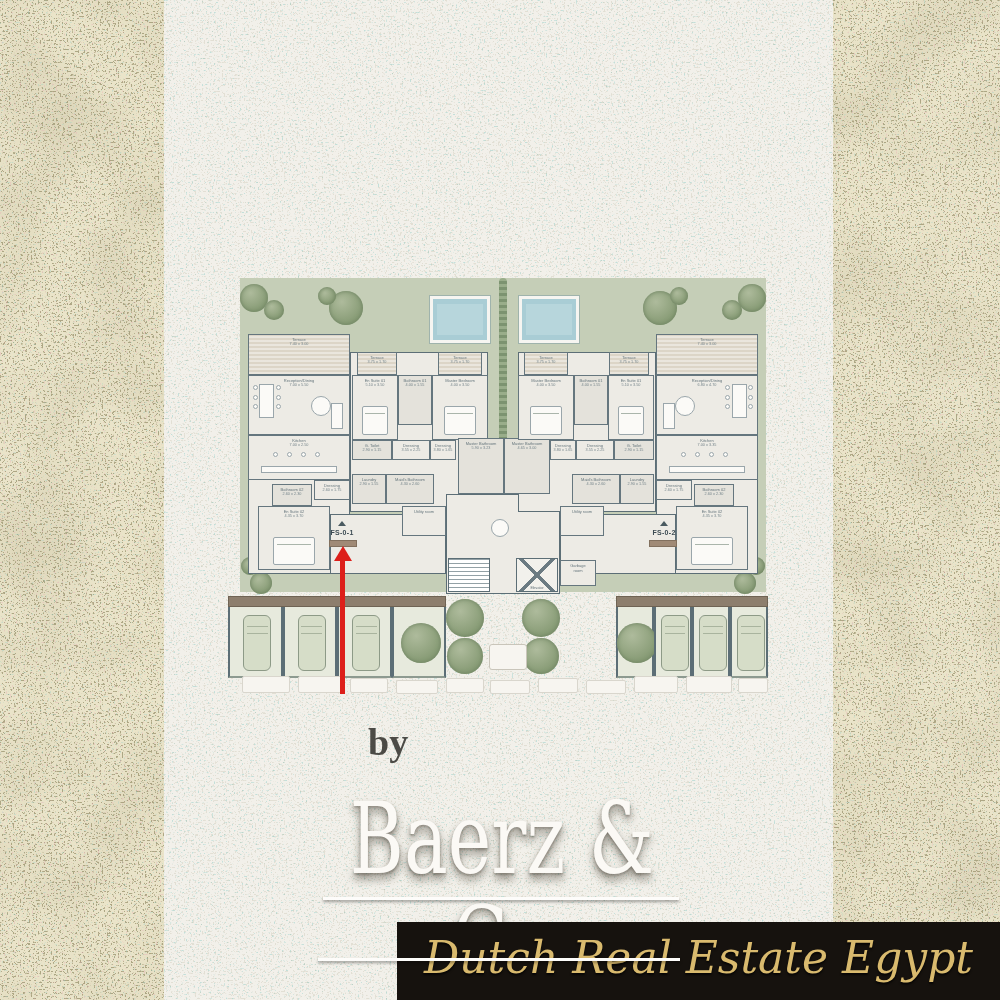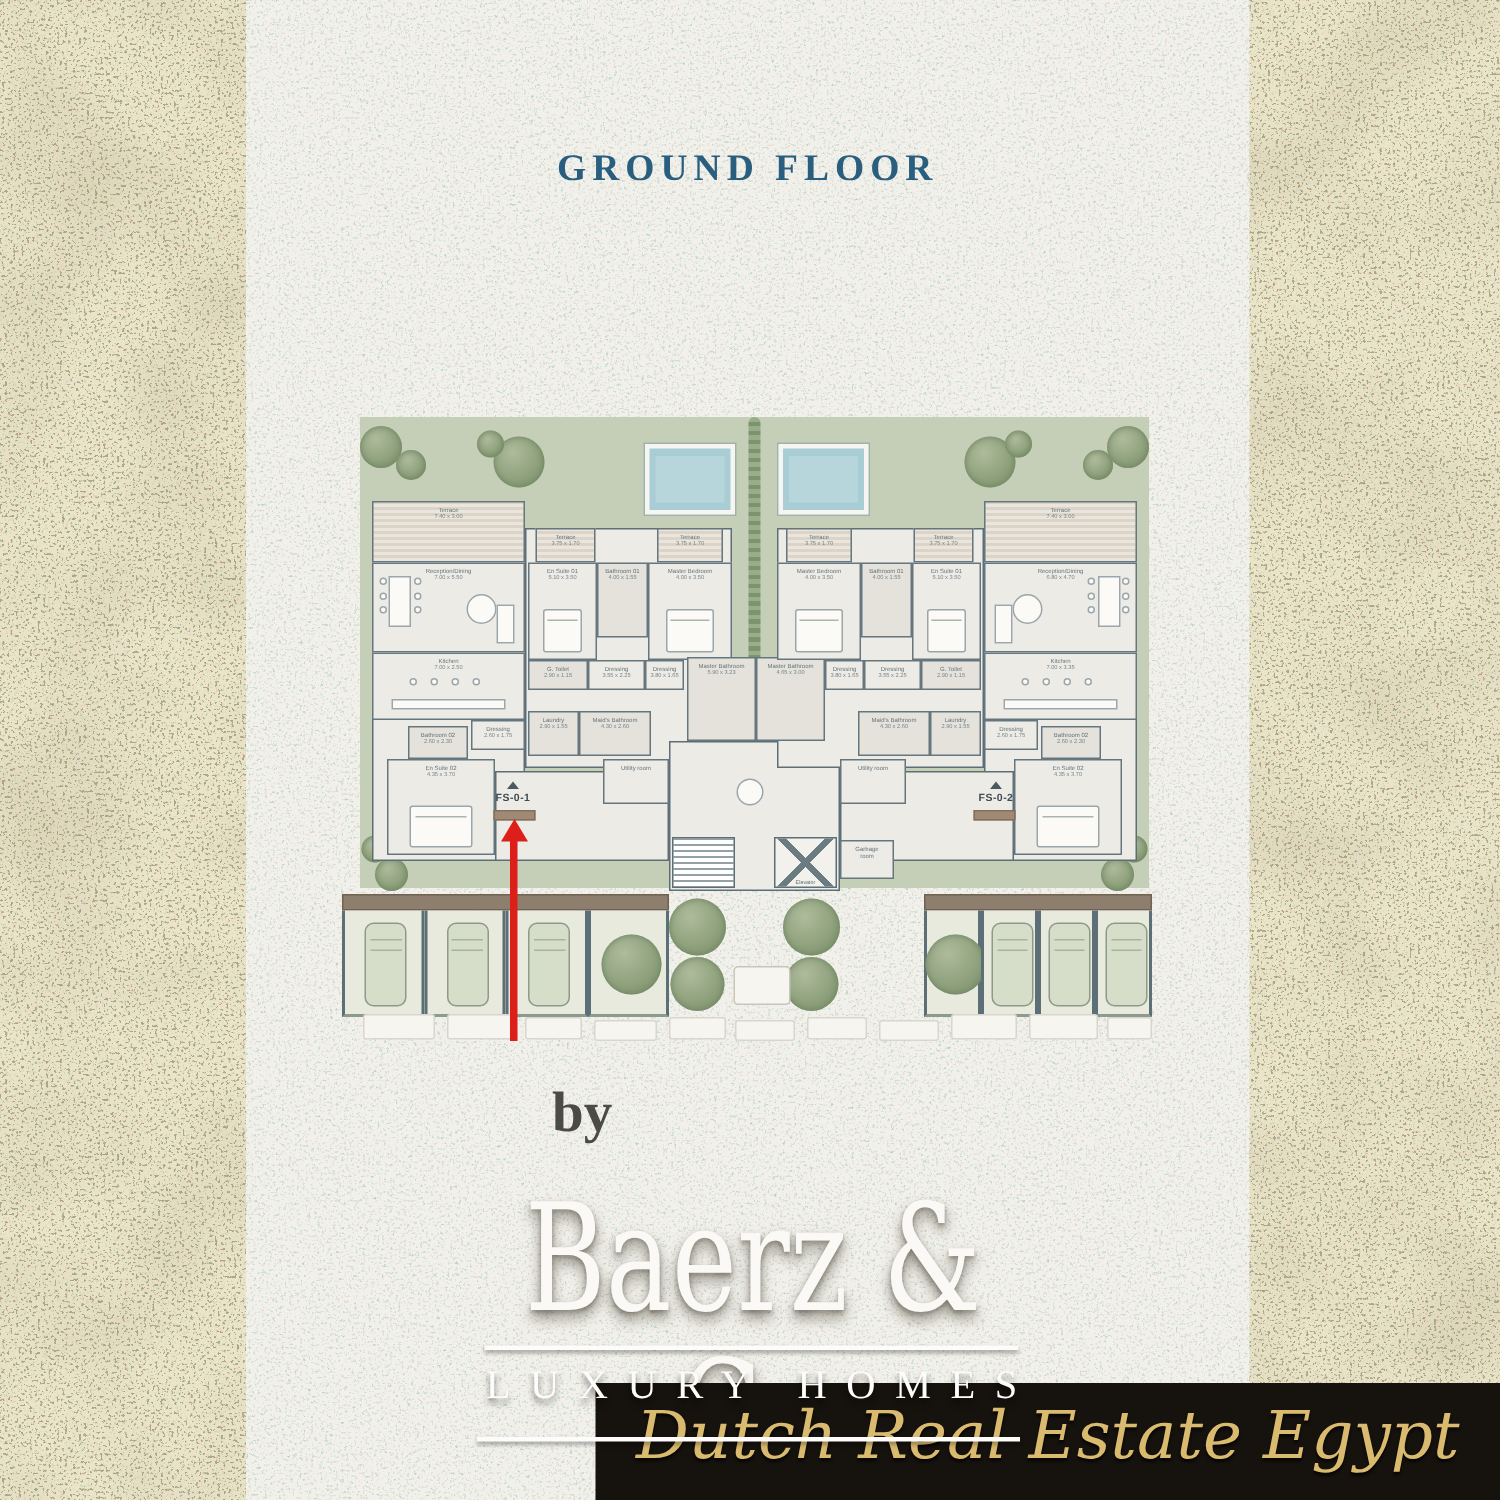--- a/index.html
+++ b/index.html
@@ -102,21 +102,20 @@
     <rect width="1000" height="1000" filter="url(#nB)" opacity="0.35"></rect>
     <rect width="1000" height="1000" filter="url(#nC)" opacity="0.35"></rect>
   </svg>
 
   <div id="page" class="z2"></div>
   <svg class="noise z2" width="669" height="1000" style="left:164px">
     <rect width="669" height="1000" filter="url(#nC)" opacity="0.5"></rect>
     <rect width="669" height="1000" filter="url(#nA)" opacity="0.18"></rect>
   </svg>
 
-  <div id="title" class="z3">GROUND FLOOR</div>
 
   <div id="plan" class="z3">
       <div class="abs garden" style="left: 12px; top: 0px; width: 526px; height: 314px;"></div>
       <div class="abs gtree" style="left: 12px; top: 6px; width: 28px; height: 28px;"></div>
       <div class="abs gtree" style="left: 36px; top: 22px; width: 20px; height: 20px;"></div>
       <div class="abs gtree" style="left: 101px; top: 13px; width: 34px; height: 34px;"></div>
       <div class="abs gtree" style="left: 90px; top: 9px; width: 18px; height: 18px;"></div>
       <div class="abs gtree" style="left: 415px; top: 13px; width: 34px; height: 34px;"></div>
       <div class="abs gtree" style="left: 442px; top: 9px; width: 18px; height: 18px;"></div>
       <div class="abs gtree" style="left: 510px; top: 6px; width: 28px; height: 28px;"></div>
@@ -438,16 +437,15 @@
       <div class="vsep" style="left: 674px; top: 738px; height: 52px;"></div>
       <div class="vsep" style="left: 488px; top: 738px; height: 106px;"></div>
     </div>
 
   <div id="wby" class="z4">by</div>
   <div id="wbrand" class="z4">Baerz &amp; Co</div>
   <div class="wline z4" style="left:323px;top:897px;width:356px"></div>
 
   <div id="banner" class="z5"></div>
   <div id="banner-text" class="z6">Dutch Real Estate Egypt</div>
-  <div id="wtag" class="z6">LUXURY HOMES</div>
   <div class="wline z6" style="left:318px;top:958px;width:362px"></div>
 
 </div>
 
 </body></html>

